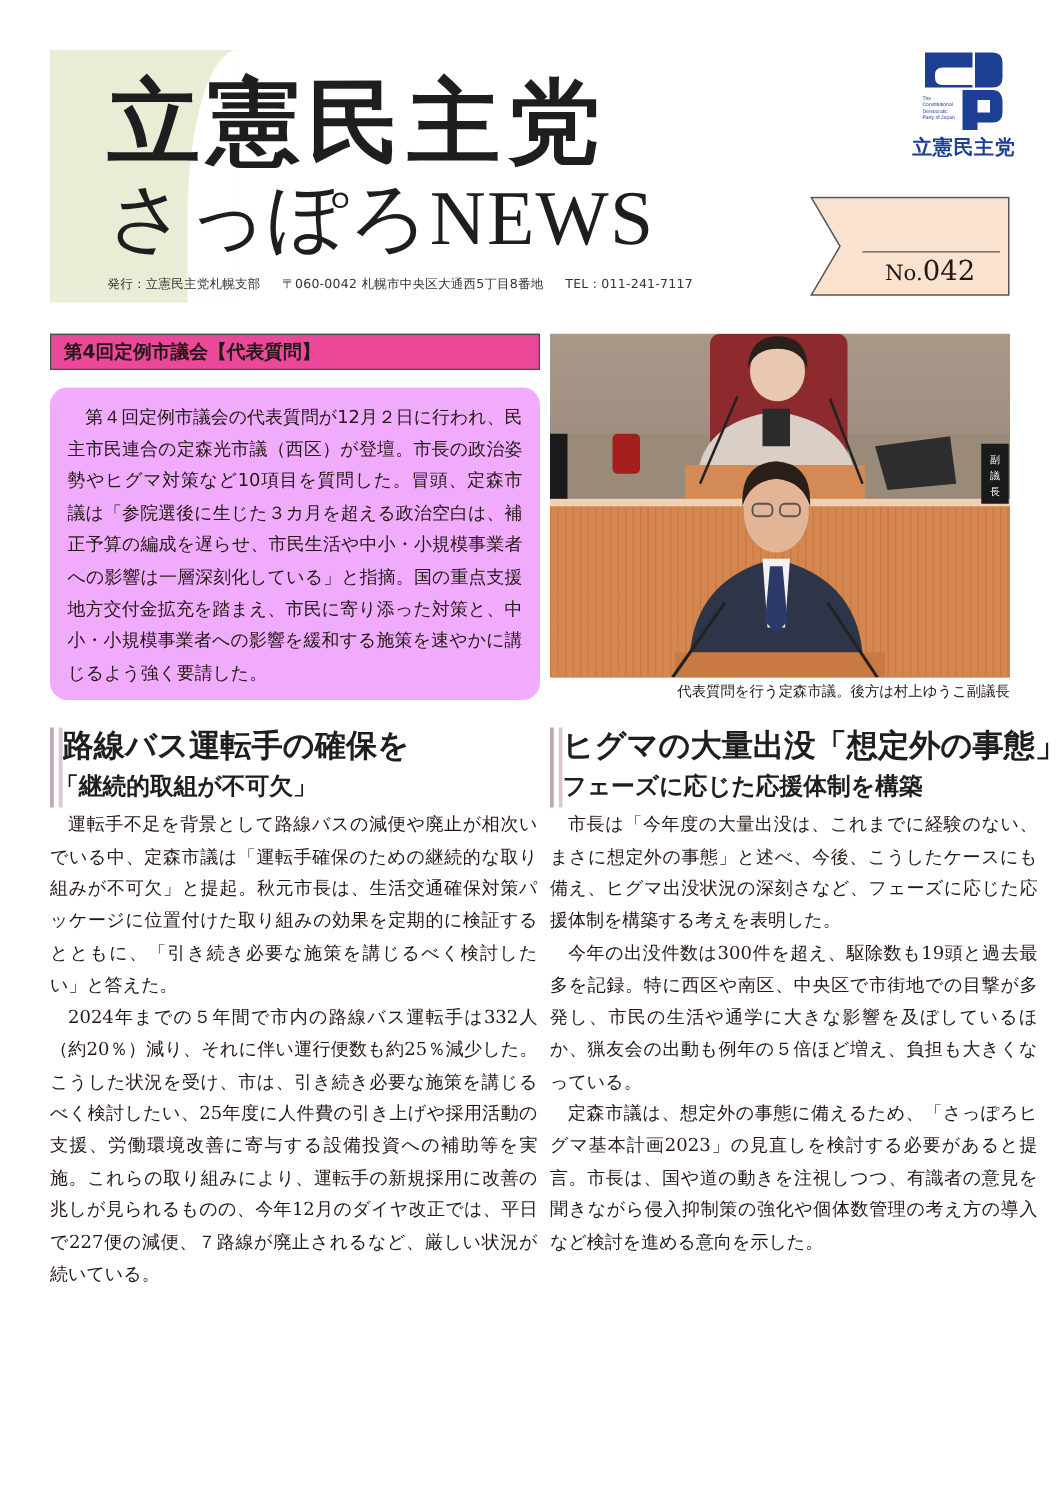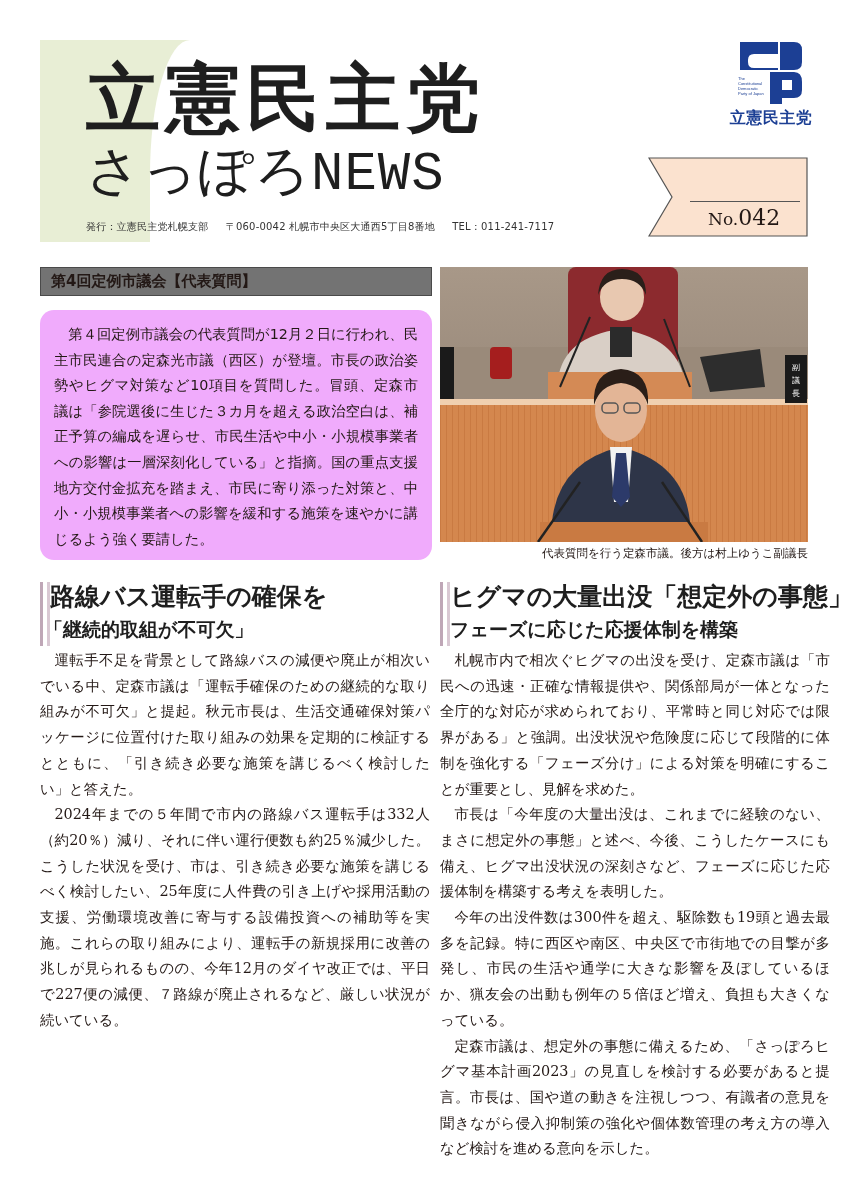--- a/index.html
+++ b/index.html
@@ -3,39 +3,39 @@
 <meta charset="utf-8">
 <style>
   * { box-sizing: border-box; margin: 0; padding: 0; }
   html, body { width: 848px; height: 1200px; background: #ffffff; overflow: hidden; }
   body { position: relative; font-family: "DejaVu Sans", "Liberation Sans", sans-serif; color: #231815; }
 
   .masthead-bg { position: absolute; left: 40px; top: 40px; width: 150px; height: 202px; background: #e8eed5; }
   .masthead-bg2 { position: absolute; left: 150px; top: 40px; width: 40px; height: 202px; background: #ffffff;
     border-top-left-radius: 60px 202px; }
   .title-main { position: absolute; left: 86px; top: 58px; font-size: 74px; font-weight: bold; letter-spacing: 6px; line-height: 80px; color: #1e1e1e; font-family: "DejaVu Sans", sans-serif; }
-  .title-sub { position: absolute; left: 86px; top: 140px; font-size: 54px; line-height: 70px; color: #1e1e1e; font-family: Liberation Mono, monospace; letter-spacing: 1px; }
+  .title-sub { position: absolute; left: 86px; top: 140px; font-size: 62px; line-height: 70px; color: #1e1e1e; font-family: Liberation Serif, serif; letter-spacing: 1px; }
   .publisher { position: absolute; left: 86px; top: 220px; font-size: 10px; color: #333; white-space: nowrap; letter-spacing: 0.2px; }
   .publisher span { margin-right: 14px; }
 
   .logo { position: absolute; left: 728px; top: 40px; width: 86px; }
   .logo svg { display: block; margin-left: 6px; }
   .logo-text { font-size: 16px; font-weight: bold; color: #1c3f94; text-align: center; margin-top: 2px; letter-spacing: 0.5px; }
 
   .date-badge { position: absolute; left: 648px; top: 157px; width: 160px; height: 80px; }
   .date-badge svg { position: absolute; left: 0; top: 0; }
   .date-line { position: absolute; left: 42px; top: 8px; white-space: nowrap; font-family: "DejaVu Serif", serif; color: #231815; }
   .date-year { font-size: 16px; }
   .date-md { font-size: 28px; margin-left: 4px; }
   .date-rule { position: absolute; left: 42px; top: 44px; width: 110px; height: 1px; background: #555; }
   .issue { position: absolute; left: 60px; top: 48px; font-family: "DejaVu Serif", serif; white-space: nowrap; }
   .issue-prefix { font-size: 17px; text-align: center; }
   .issue-num { font-size: 22px; }
 
-  .session-label { position: absolute; left: 40px; top: 267px; width: 392px; height: 29px; background: #737373; border: 1.5px solid #4a4a4a; font-size: 15px; font-weight: bold; padding: 4px 10px; color: #231815; }
+  .session-label { position: absolute; left: 40px; top: 267px; width: 392px; height: 29px; background: #ec4899; border: 1.5px solid #4a4a4a; font-size: 15px; font-weight: bold; padding: 4px 10px; color: #231815; }
 
   .summary-box { position: absolute; left: 40px; top: 310px; width: 392px; height: 250px; background: #f0abfc; border-radius: 14px; padding: 12px 14px 0 14px; font-size: 14.3px; line-height: 25.6px; color: #231815; text-align: justify; text-indent: 1em; }
 
   .photo { position: absolute; left: 440px; top: 267px; width: 368px; height: 275px; overflow: hidden; background: #d08650; }
   .caption { position: absolute; left: 440px; top: 546px; width: 368px; text-align: right; font-size: 11.5px; color: #231815; }
 
   .article { position: absolute; top: 580px; width: 390px; }
   .article.left { left: 40px; }
   .article.right { left: 440px; }
   .headline { position: relative; padding-left: 10px; height: 68px; }
@@ -156,18 +156,17 @@
   </div>
 </div>
 
 <div class="article right">
   <div class="headline">
     <div class="bar"></div>
     <div class="h1">ヒグマの大量出没「想定外の事態」</div>
     <div class="h2">フェーズに応じた応援体制を構築</div>
   </div>
   <div class="body-text">
-    <p>札幌市内で相次ぐヒグマの出没を受け、定森市議は「市民への迅速・正確な情報提供や、関係部局が一体となった全庁的な対応が求められており、平常時と同じ対応では限界がある」と強調。出没状況や危険度に応じて段階的に体制を強化する「フェーズ分け」による対策を明確にすることが重要とし、見解を求めた。</p>
     <p>市長は「今年度の大量出没は、これまでに経験のない、まさに想定外の事態」と述べ、今後、こうしたケースにも備え、ヒグマ出没状況の深刻さなど、フェーズに応じた応援体制を構築する考えを表明した。</p>
     <p>今年の出没件数は300件を超え、駆除数も19頭と過去最多を記録。特に西区や南区、中央区で市街地での目撃が多発し、市民の生活や通学に大きな影響を及ぼしているほか、猟友会の出動も例年の５倍ほど増え、負担も大きくなっている。</p>
     <p>定森市議は、想定外の事態に備えるため、「さっぽろヒグマ基本計画2023」の見直しを検討する必要があると提言。市長は、国や道の動きを注視しつつ、有識者の意見を聞きながら侵入抑制策の強化や個体数管理の考え方の導入など検討を進める意向を示した。</p>
   </div>
 </div>
 
 </body></html>

